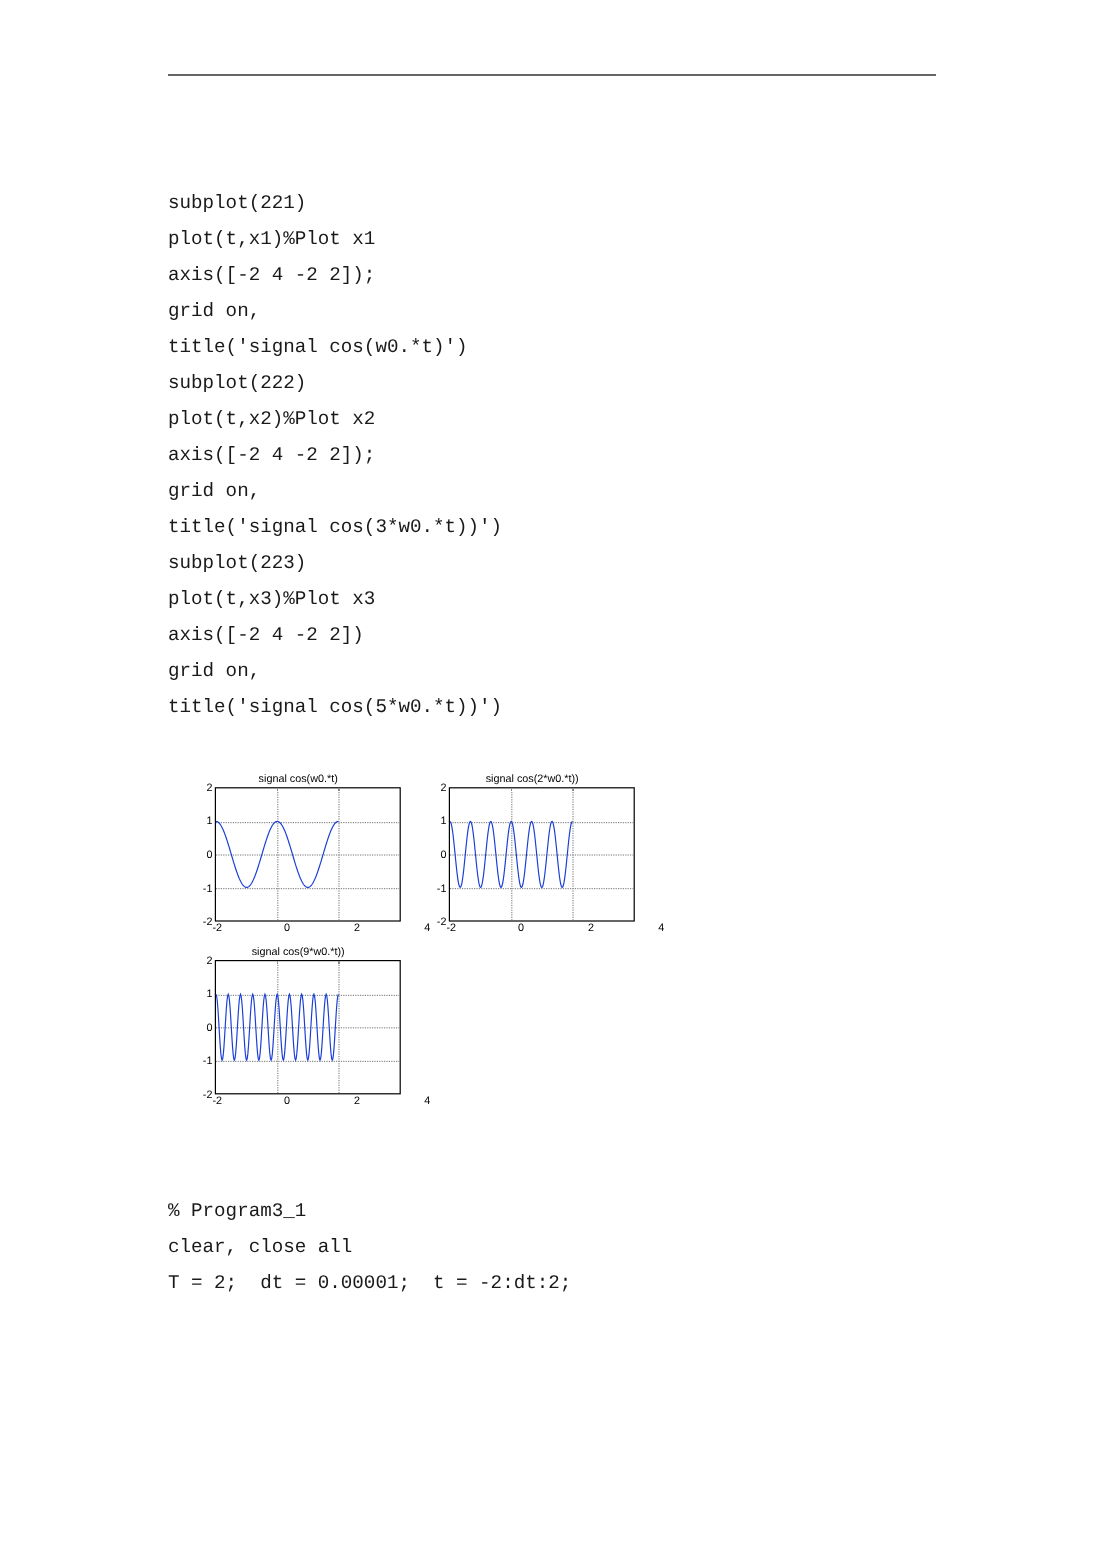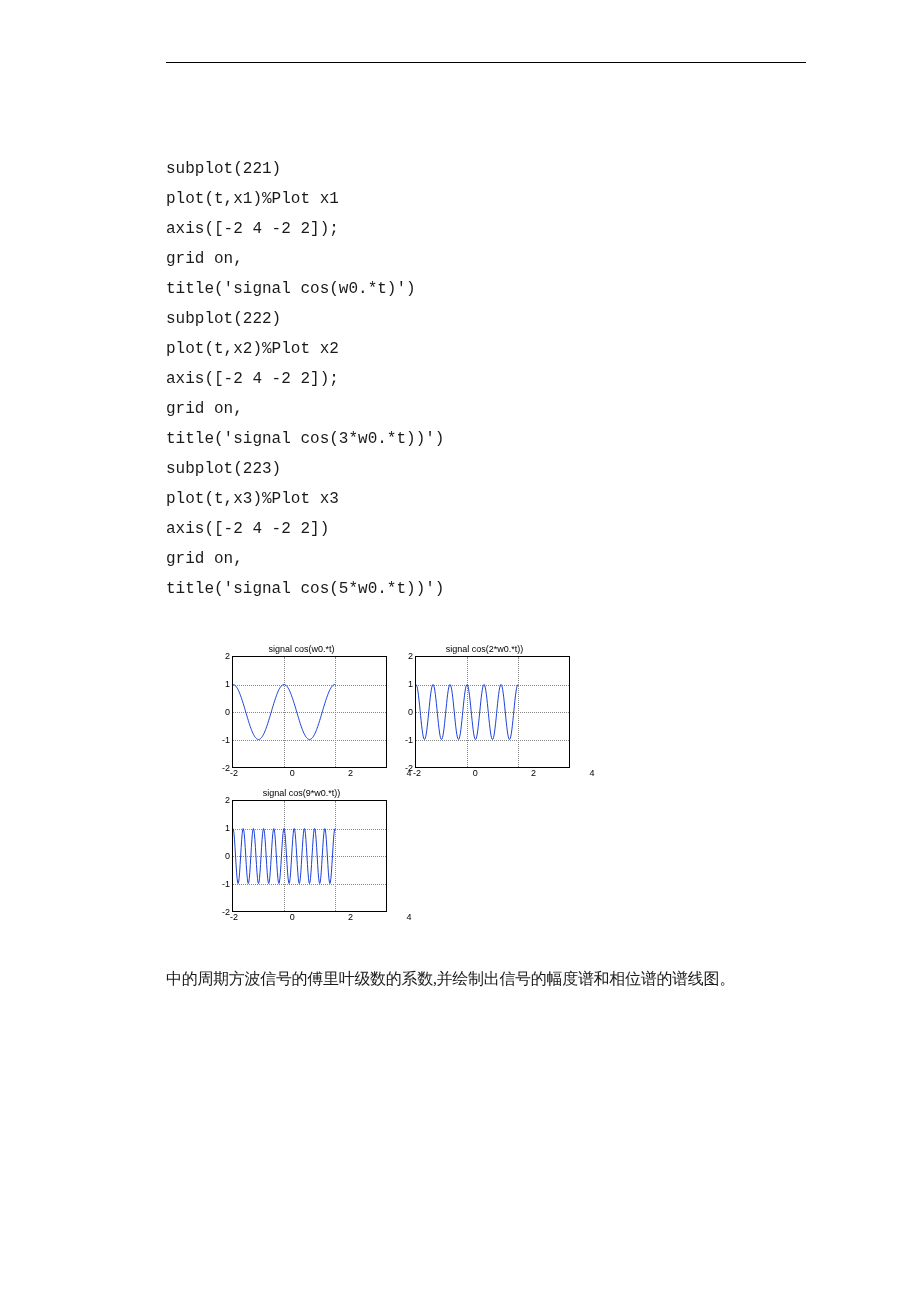--- a/index.html
+++ b/index.html
@@ -5,21 +5,21 @@
   * { box-sizing: border-box; margin: 0; padding: 0; }
   body {
     width: 920px;
     height: 1300px;
     background: #ffffff;
     font-family: "SimSun", "Times New Roman", serif;
     position: relative;
   }
   .page-inner {
     position: absolute;
-    left: 166px;
+    left: 140px;
     top: 62px;
     width: 640px;
   }
   .top-rule {
     width: 640px;
     height: 2px;
     border-top: 1.5px solid #000;
     margin-bottom: 60px;
   }
   .code-block {
@@ -31,22 +31,22 @@
   }
   .body-text {
     font-family: "SimSun", serif;
     font-size: 16px;
     line-height: 30px;
     color: #1a1a1a;
   }
   .section-gap { height: 30px; }
   .charts-row {
     display: flex;
-    gap: 8px;
-    margin-left: 48px;
+    gap: 20px;
+    margin-left: 21px;
   }
   .chart-cell { width: 175px; }
   .chart-title {
     text-align: center;
     font-size: 9px;
     font-family: "Arial", sans-serif;
     color: #000;
     margin-bottom: 2px;
   }
   .plot-box {
@@ -198,15 +198,18 @@
         <div class="xtick" style="left:0%">-2</div>
         <div class="xtick" style="left:33.3%">0</div>
         <div class="xtick" style="left:66.6%">2</div>
         <div class="xtick" style="left:100%">4</div>
       </div>
     </div>
   </div>
 
   <div style="height:40px"></div>
 
-  <div class="body-text" style="letter-spacing:-0.3px;">中的周期方波信号的傅里叶级数的系数,并绘制出信号的幅度谱和相位谱的谱线图。</div>
+  <div class="code-block">
+<span>% Program3_1</span>
+<span>clear, close all</span>
+<span>T = 2;  dt = 0.00001;  t = -2:dt:2;</span></div>
 
 </div>
 
 </body></html>

